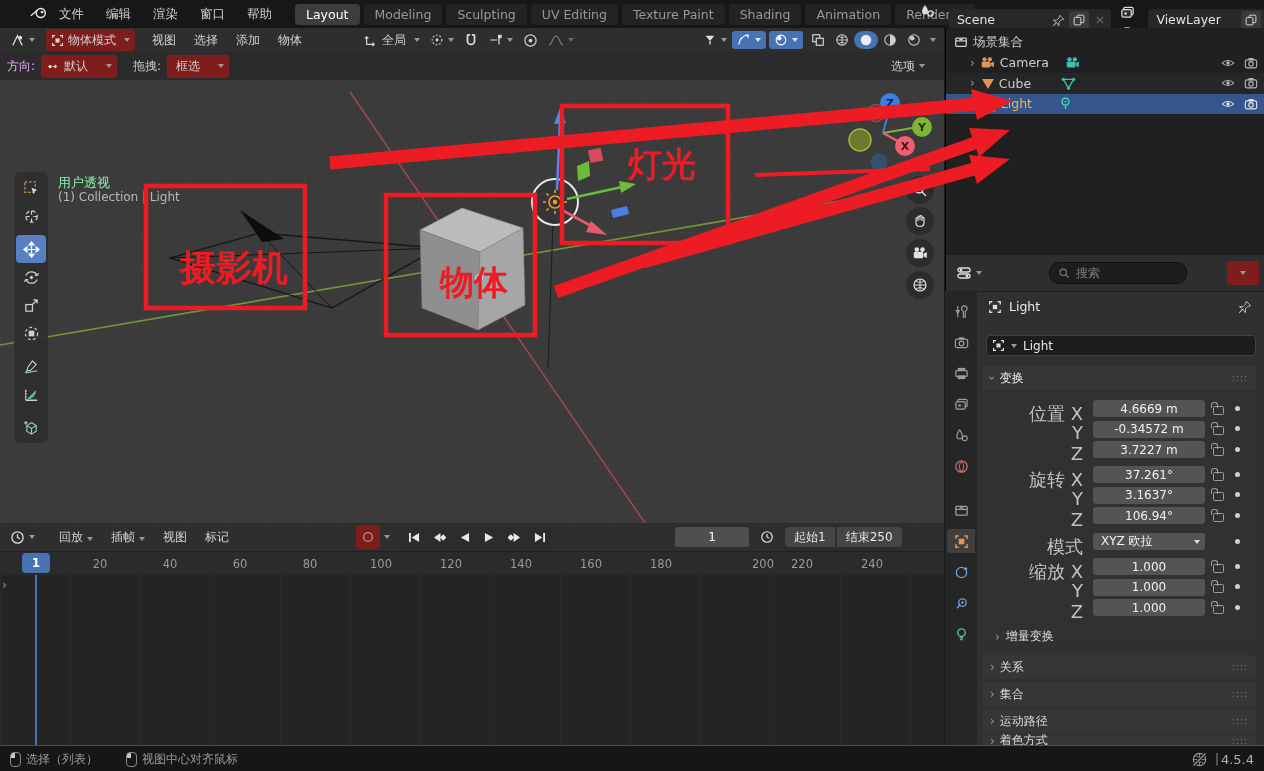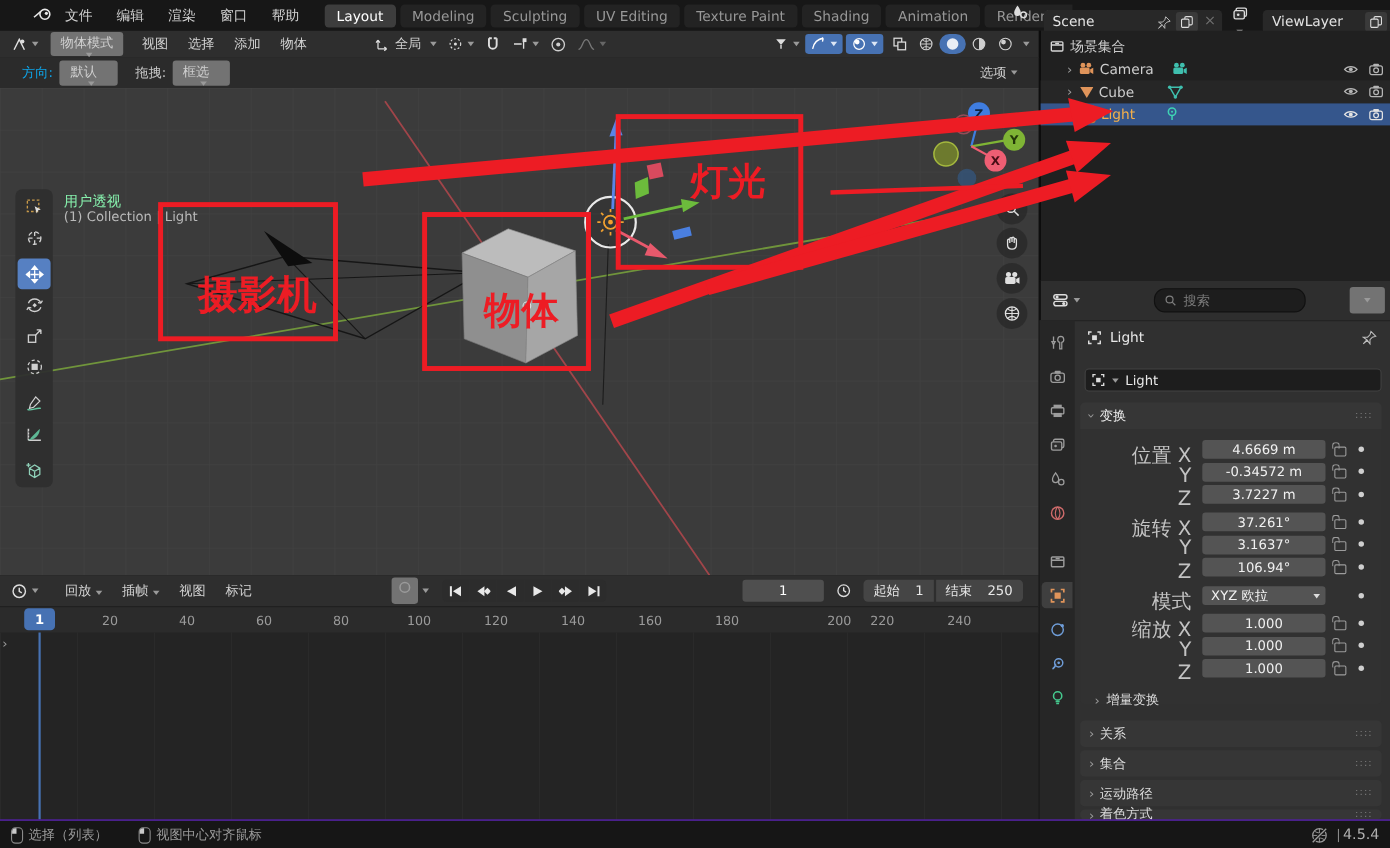--- a/index.html
+++ b/index.html
@@ -17,21 +17,21 @@
   .wstabs{display:flex;gap:4px;margin-left:12px;height:28px;align-items:center;max-width:296px;}
   .wstab{background:#232323;color:#989898;padding:3px 11px;border-radius:4px;font-size:12.5px;white-space:nowrap;}
   .wstab.active{background:#3d3d3d;color:#fff;}
   .idwidget{height:22px;background:#282828;border-radius:4px;display:flex;align-items:center;padding:0 4px;gap:4px;}
   .idtext{color:#e3e3e3;font-size:12.5px;padding:0 4px;}
   .xgrey{color:#6f6f6f;font-size:13px;padding:0 2px;}
   .minibtn{width:20px;height:18px;background:#3a3a3a;border-radius:3px;display:flex;align-items:center;justify-content:center;}
   
   .ehdr{background:#2e2e2e;border-bottom:1px solid #232323;display:flex;align-items:center;}
   .hbtn{display:flex;align-items:center;padding:2px 5px;border-radius:3px;color:#cfcfcf;}
-  .hbtn.dark{background:#737373;flex-direction:column;}
+  .hbtn.dark{background:#7f1d1d;}
   .hbtn.blue{background:#4772b3;color:#fff;}
   .hmenu{padding:0 9px;color:#d2d2d2;}
   .searchbox{height:20px;background:#1d1d1d;border:1px solid #111;border-radius:10px;display:flex;align-items:center;padding:0 8px;gap:6px;color:#7d7d7d;}
   
   #viewport{left:0;top:80px;width:944px;height:443px;background:#3b3b3b;overflow:hidden;}
   #vp-label{left:58px;top:94px;color:#86efac;font-size:13px;}
   #vp-context{left:58px;top:110px;color:#b9b9b9;font-size:12px;}
   #lefttools{left:14px;top:92px;width:34px;background:#2e2e2eee;border-radius:6px;padding:2px 0;display:flex;flex-direction:column;align-items:center;}
   .tbtn{width:30px;height:28px;border-radius:4px;display:flex;align-items:center;justify-content:center;color:#ddd;}
   .tbtn.active{background:#5680c2;}
@@ -60,21 +60,21 @@
   .panel{position:absolute;left:982px;width:274px;height:24px;background:#363636;border-radius:4px;display:flex;align-items:center;padding:0 8px;box-sizing:border-box;color:#dcdcdc;}
   .dots{margin-left:auto;color:#7d7d7d;font-size:9px;letter-spacing:1px;}
   
   #tl-hdr{left:0;top:523px;width:944px;height:28px;}
   #ruler{left:0;top:551px;width:944px;height:24px;background:#2b2b2b;border-top:1px solid #202020;}
   .tick{position:absolute;top:5px;transform:translateX(-50%);color:#9a9a9a;font-size:11.5px;}
   #track{left:0;top:575px;width:944px;height:170px;background:#242424;
          background-image:repeating-linear-gradient(90deg,#2a2a2a 0 1px,transparent 1px 70px);}
   .pbtn{width:24px;height:20px;background:#2c2c2c;display:flex;align-items:center;justify-content:center;color:#e8e8e8;}
   .framefield{width:74px;height:20px;background:#4f4f4f;border-radius:3px;color:#fff;display:flex;align-items:center;justify-content:center;}
-  .rangefield{height:20px;background:#454545;display:flex;align-items:center;padding:0 9px;gap:14px;color:#e8e8e8;}
+  .rangefield{height:20px;background:#454545;display:flex;align-items:center;padding:0 9px;color:#e8e8e8;}
   
   #statusbar{left:0;top:745px;width:1264px;height:26px;background:#161616;border-top:1px solid #6d28d9;display:flex;align-items:center;color:#9a9a9a;}
   .mouseic{width:9px;height:13px;border:1px solid #8a8a8a;border-radius:4px;position:relative;margin:0 5px 0 10px;}
   .mouseic::before{content:"";position:absolute;left:0;top:0;width:4px;height:5px;background:#c9c9c9;border-radius:3px 0 0 0;}
   #anno{left:0;top:0;width:1264px;height:771px;pointer-events:none;z-index:50;}
 </style>
 </head>
 <body>
 
 <svg width="0" height="0" style="position:absolute">
@@ -326,21 +326,21 @@
     <span class="hbtn">
         <svg width="14" height="14" viewBox="0 0 16 16">
           <circle cx="8" cy="8" r="6" fill="none" stroke="#cfcfcf" stroke-width="1.2"></circle>
           <circle cx="6" cy="6" r="2.5" fill="#cfcfcf"></circle>
         </svg>
       </span>
     <span class="chev" style="margin-right:8px"></span>
   </div>
 
   <div class="abs ehdr" style="left:0;top:52px;width:944px;height:28px;background:#2b2b2b;">
-    <span style="margin-left:20px;color:#0ea5e9">方向:</span>
+    <span style="margin-left:7px;color:#f0abfc">方向:</span>
     <span class="hbtn dark" style="margin-left:6px;height:19px">
       <svg width="13" height="13" viewBox="0 0 16 16">
           <circle cx="5" cy="8" r="2" fill="#ddd"></circle>
           <path d="M8 8h5M13 8l-2-2M13 8l-2 2" stroke="#ddd" stroke-width="1.3" fill="none"></path>
         </svg>
       <span style="margin:0 14px 0 5px">默认</span>
         <span class="chev"></span>
     </span>
     <span style="margin-left:16px;color:#c6c6c6">拖拽:</span>
     <span class="hbtn dark" style="margin-left:6px;height:19px">

